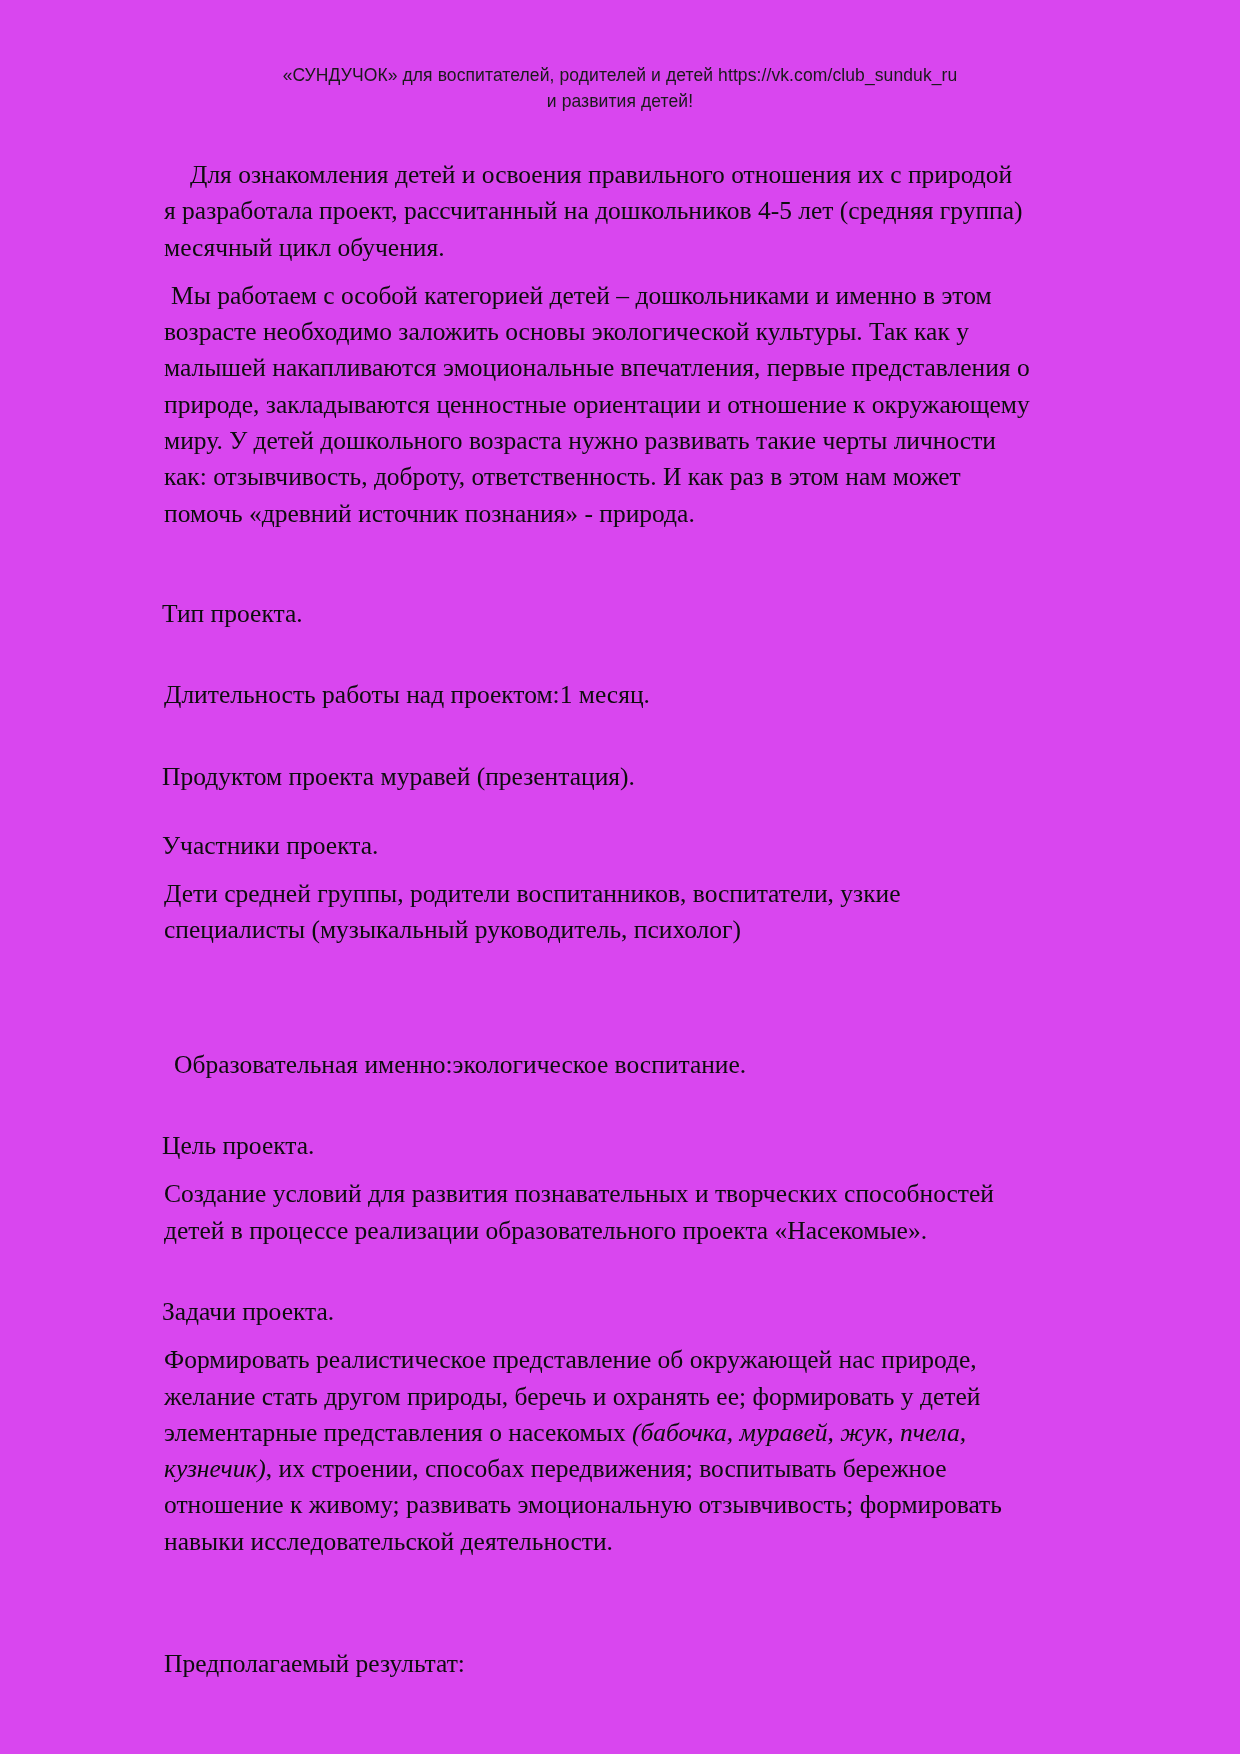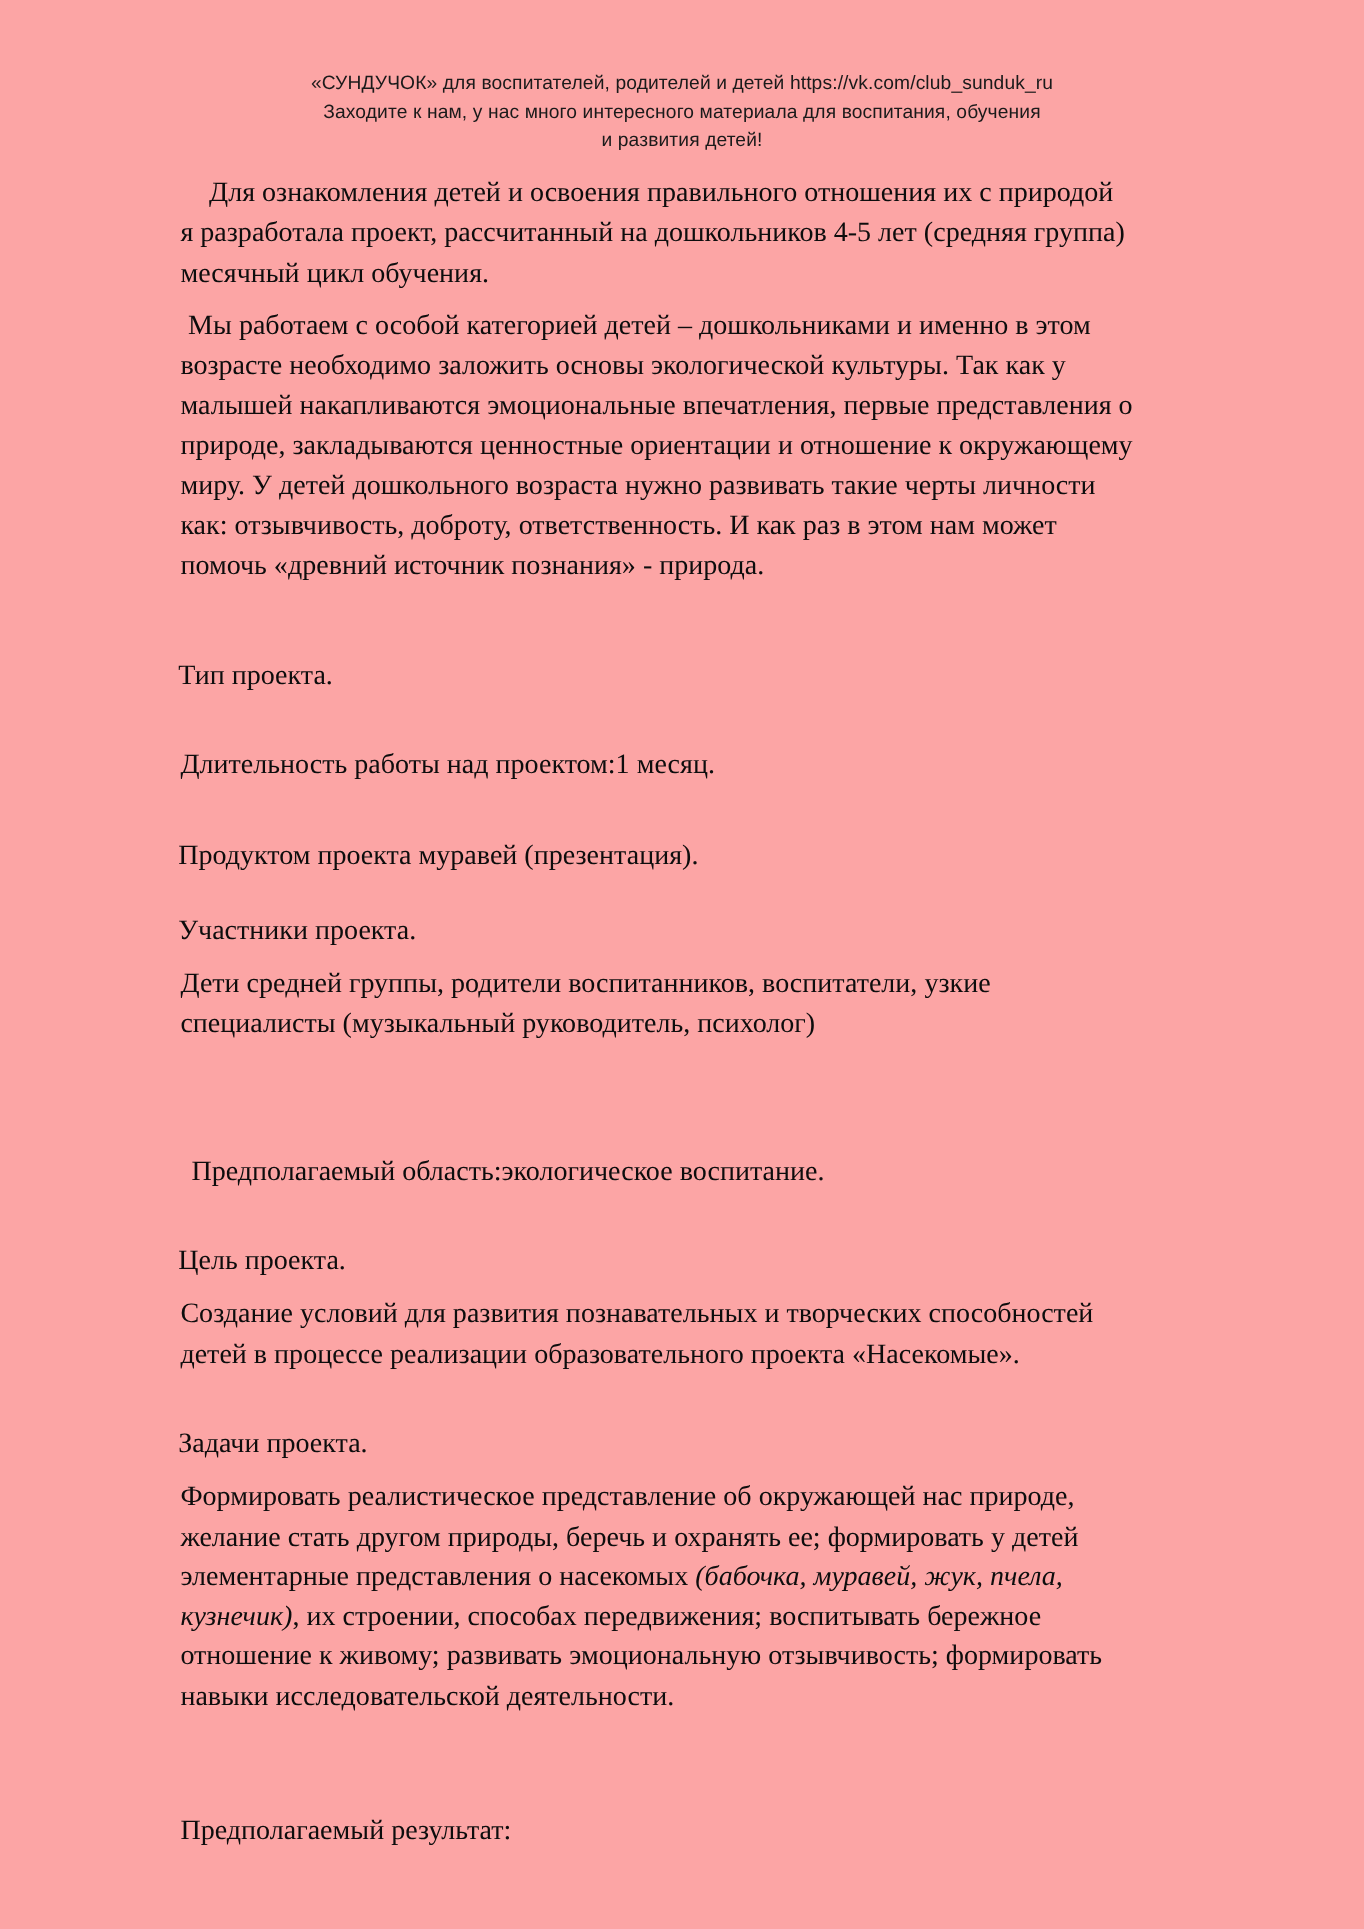--- a/index.html
+++ b/index.html
@@ -6,21 +6,21 @@
   html, body {
     margin: 0;
     padding: 0;
     background: #ffffff;
   }
   .page {
     position: relative;
     width: 1240px;
     height: 1754px;
     margin: 0 auto;
-    background: #fca5a5;
+    background: #d946ef;
     box-sizing: border-box;
     overflow: hidden;
   }
 
   
   .doc-header {
     position: absolute;
     left: 0;
     top: 62px;
     width: 1240px;
@@ -66,21 +66,20 @@
   .gap-l  { height: 52px; }
   .gap-xl { height: 74px; }
 </style>
 </head>
 <body>
 
 <div class="page">
 
   <div class="doc-header">
     <span class="hline">«СУНДУЧОК» для воспитателей, родителей и детей https://vk.com/club_sunduk_ru</span>
-    <span class="hline">Заходите к нам, у нас много интересного материала для воспитания, обучения</span>
     <span class="hline">и развития детей!</span>
   </div>
 
   <div class="body-col">
 
     <p class="para indent-1">Для ознакомления детей и освоения правильного отношения их с природой я разработала проект, рассчитанный на дошкольников 4-5 лет (средняя группа) месячный цикл обучения.</p>
 
     <p class="para indent-sp">Мы  работаем с особой категорией детей – дошкольниками и именно в этом возрасте необходимо заложить основы экологической культуры. Так как у малышей накапливаются эмоциональные впечатления, первые представления о природе, закладываются ценностные ориентации и отношение к окружающему миру. У детей дошкольного возраста нужно развивать такие черты личности как: отзывчивость, доброту, ответственность. И как раз в этом нам  может помочь «древний источник познания» - природа.</p>
 
     <div class="gap-l"></div>
@@ -95,21 +94,21 @@
 
     <p class="head">Продуктом проекта  муравей  (презентация).</p>
 
     <div class="gap-m"></div>
 
     <p class="head">Участники проекта.</p>
     <p class="para">Дети средней группы, родители воспитанников, воспитатели, узкие специалисты (музыкальный руководитель,  психолог)</p>
 
     <div class="gap-xl"></div>
 
-    <p class="para" style="text-indent:10px"><span class="inline-head">Предполагаемый область:</span><span>экологическое воспитание.</span></p>
+    <p class="para" style="text-indent:10px"><span class="inline-head">Образовательная именно:</span><span>экологическое воспитание.</span></p>
 
     <div class="gap-m"></div>
 
     <p class="head">Цель проекта.</p>
     <p class="para">Создание условий для развития познавательных и творческих способностей детей в процессе реализации образовательного проекта «Насекомые».</p>
 
     <div class="gap-m"></div>
 
     <p class="head">Задачи проекта.</p>
     <p class="para"><span>Формировать реалистическое представление об окружающей нас природе, желание стать другом природы, беречь и охранять ее; формировать у детей элементарные представления о насекомых </span><span class="ital">(бабочка, муравей, жук, пчела, кузнечик)</span><span>, их строении, способах передвижения; воспитывать бережное отношение к живому; развивать эмоциональную отзывчивость; формировать навыки исследовательской деятельности.</span></p>

